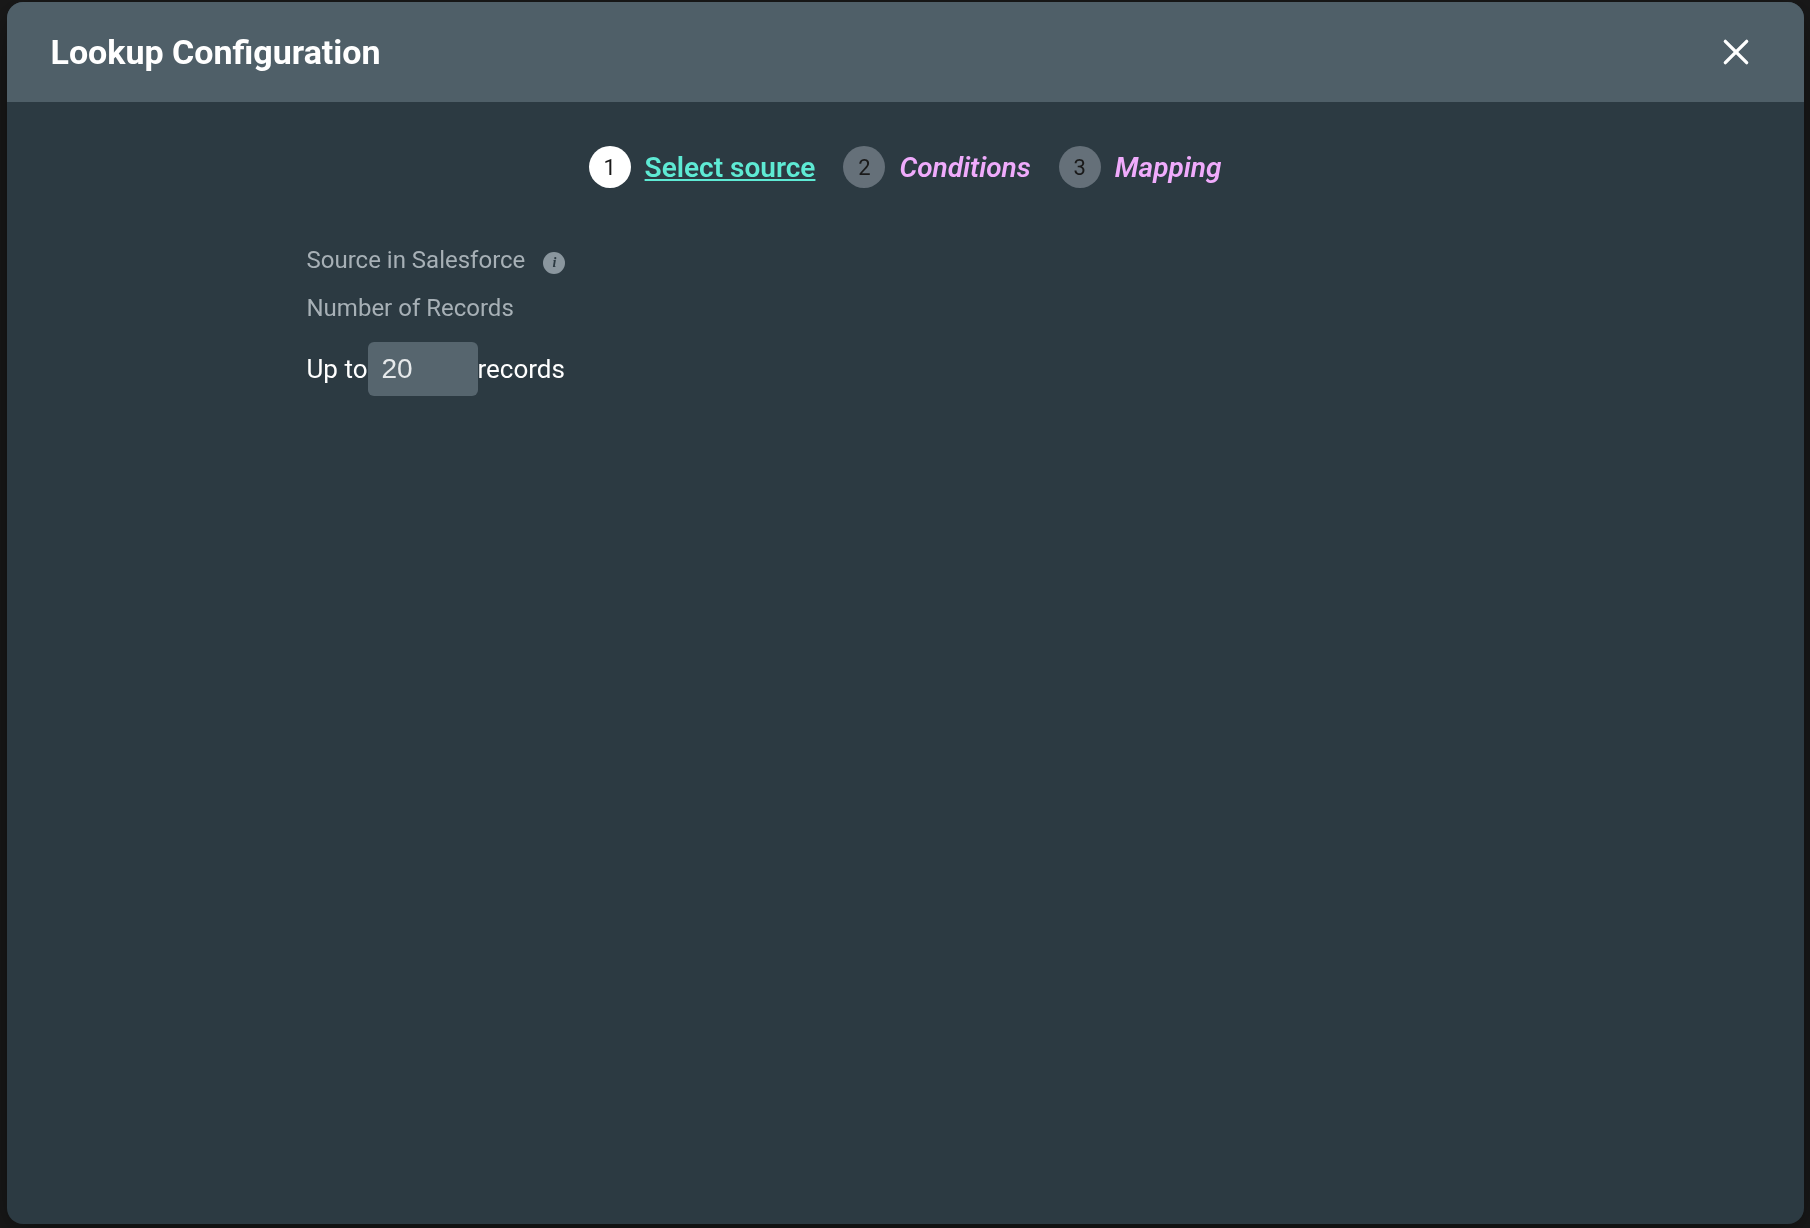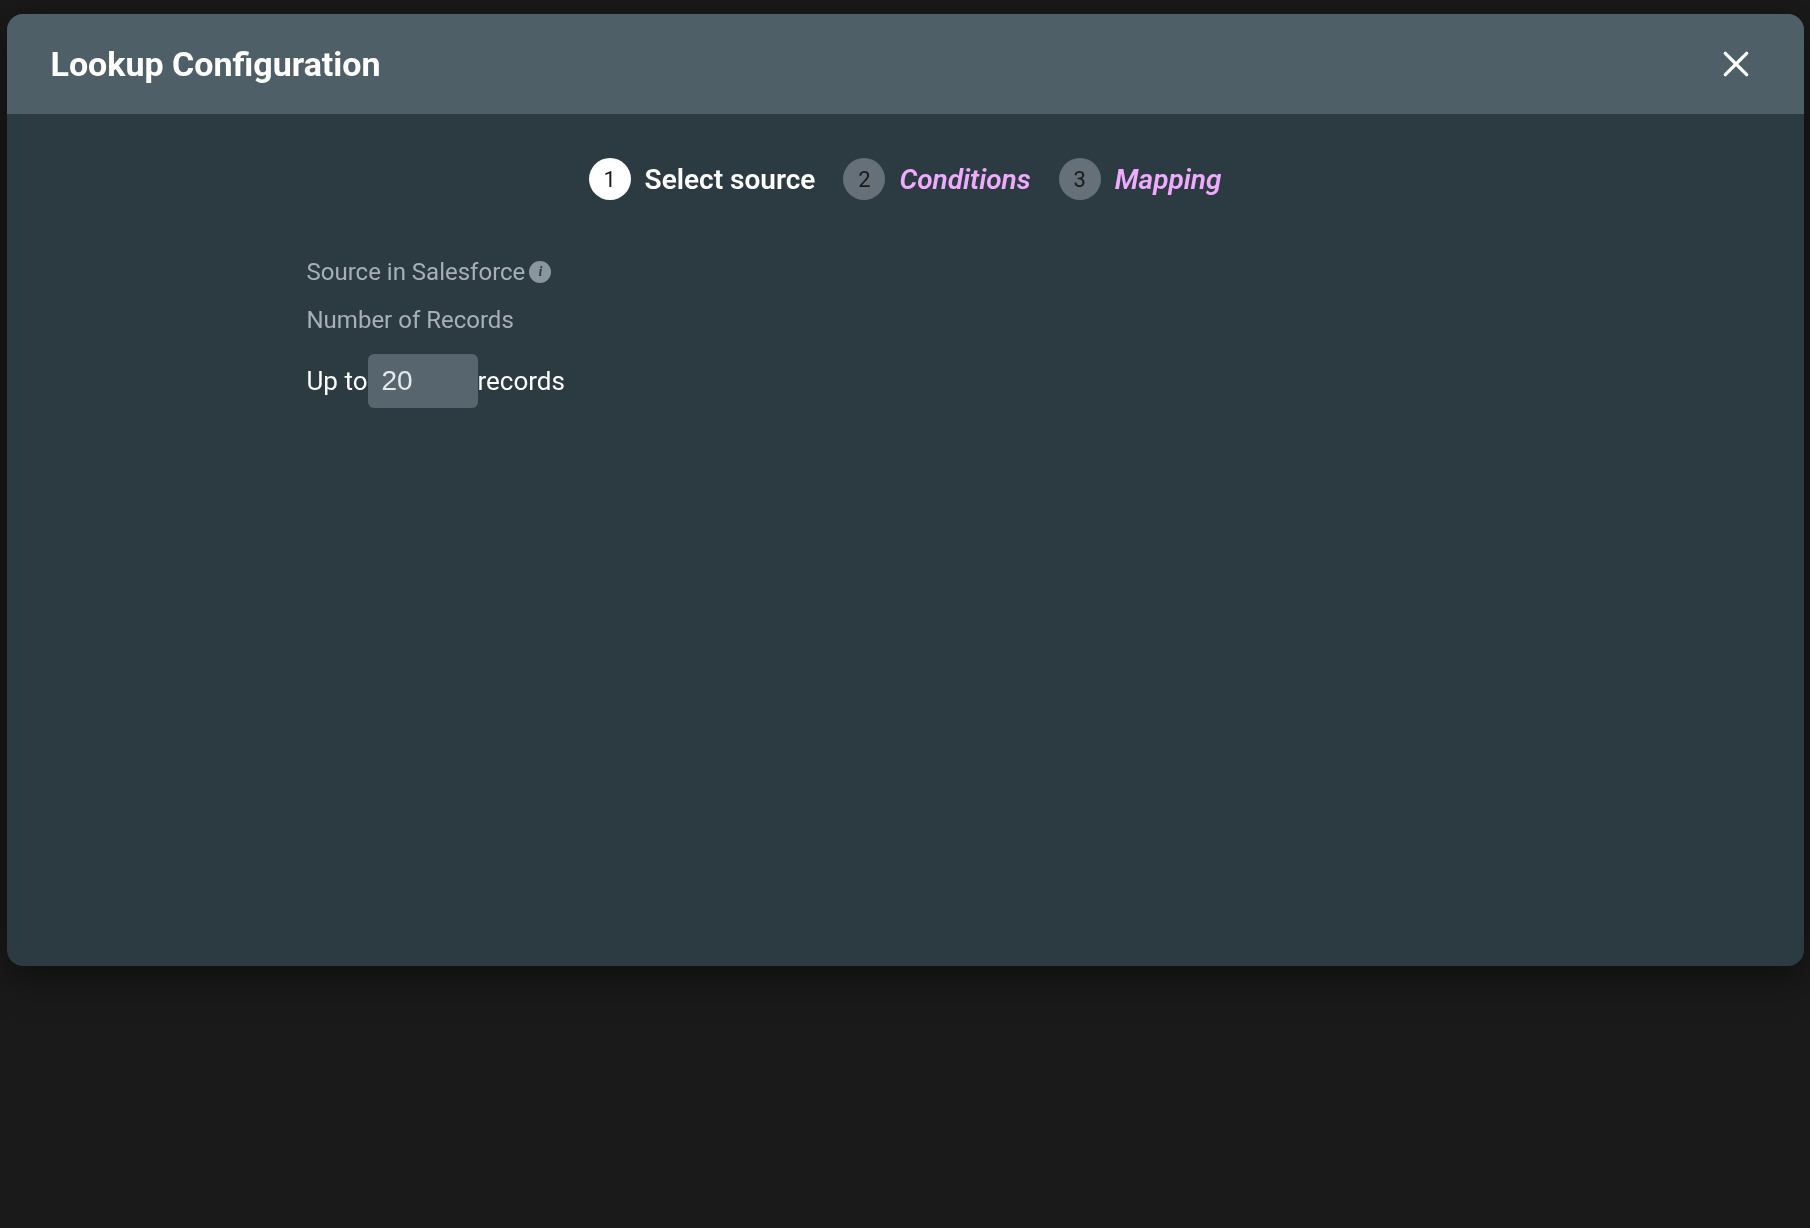--- a/index.html
+++ b/index.html
@@ -12,27 +12,27 @@
       background: #1a1a1a;
       width: 1810px;
       height: 1228px;
       display: flex;
       align-items: flex-start;
       justify-content: center;
       overflow: hidden;
     }
     .modal {
       width: 1797px;
-      height: 952px;
+      height: 1222px;
       background: #2c3a42;
       border-radius: 16px;
       display: flex;
       flex-direction: column;
       overflow: hidden;
-      margin-top: 14px;
+      margin-top: 2px;
       box-shadow: 0 10px 40px rgba(0,0,0,0.5);
     }
     .modal-header {
       background: #4f5f68;
       height: 100px;
       display: flex;
       align-items: center;
       justify-content: space-between;
       padding: 0 44px;
     }
@@ -88,33 +88,34 @@
     }
     .step-circle.inactive {
       background: #657079;
       color: #1a1a1a;
     }
     .step-label {
       font-size: 28px;
       font-weight: 600;
     }
     .step-label.active {
-      color: #ffffff;
+      color: #5eead4;
+      text-decoration: underline;
     }
     .step-label.inactive {
       color: #f0abfc;
       font-style: italic;
     }
     .form-section {
       padding: 0 300px;
     }
     .field-label-row {
       display: flex;
-      align-items: center;
-      gap: 4px;
+      align-items: flex-end;
+      gap: 18px;
       margin-bottom: 20px;
     }
     .field-label {
       color: #a7b0b6;
       font-size: 24px;
       font-weight: 400;
     }
     .info-icon {
       width: 22px;
       height: 22px;

